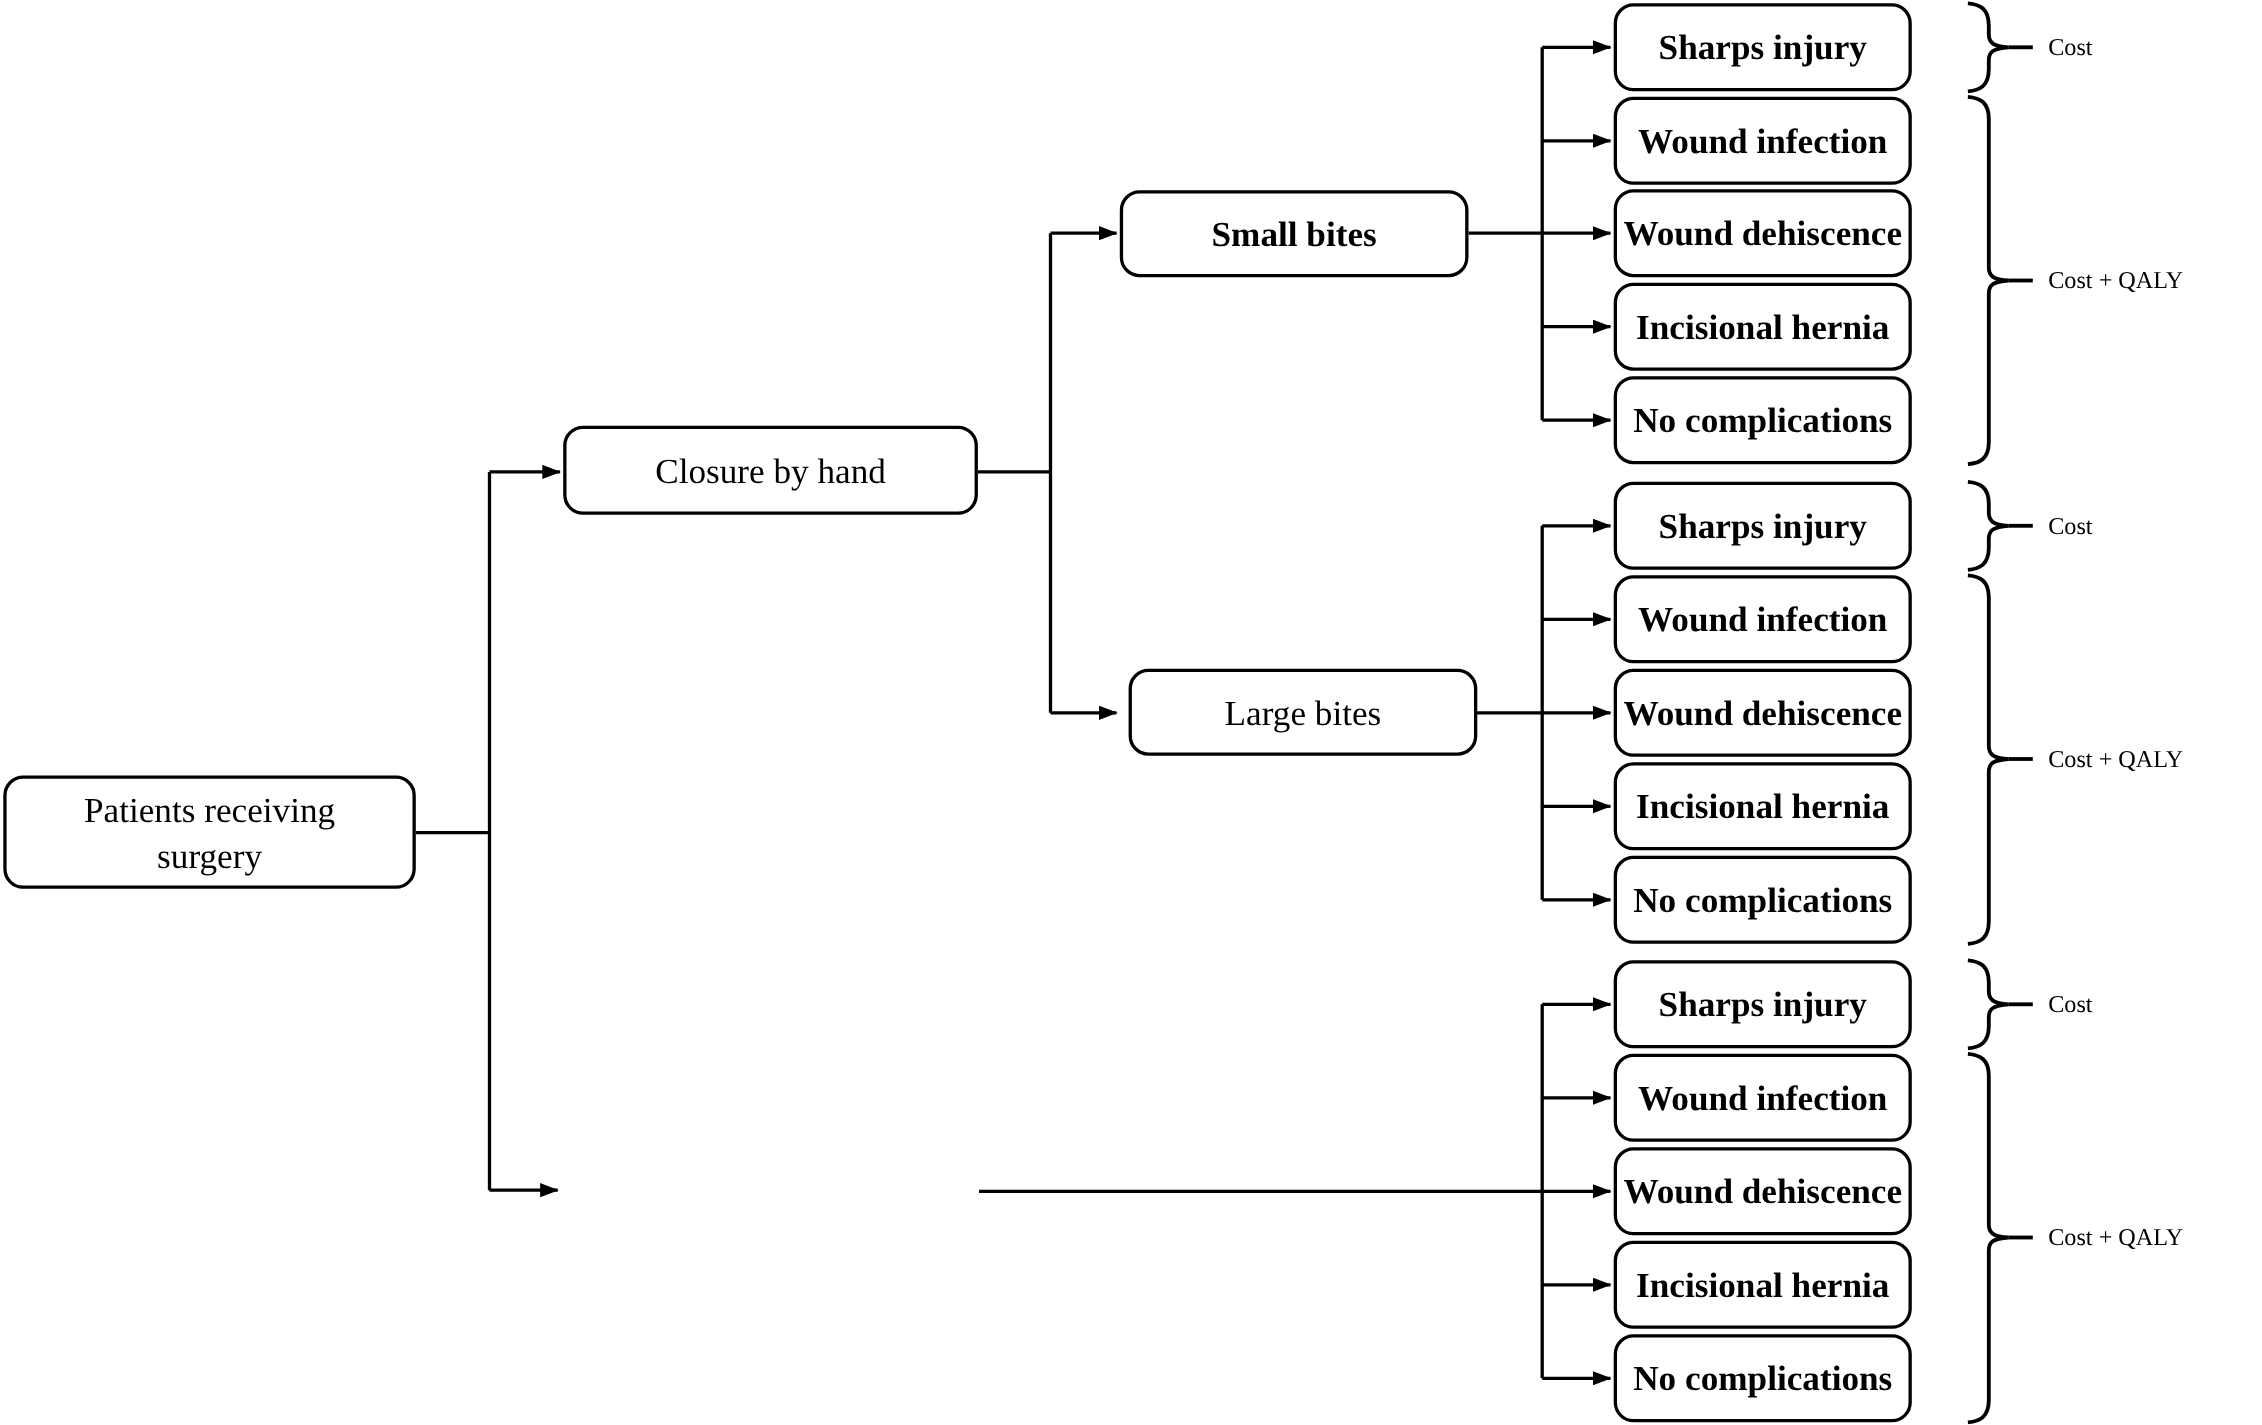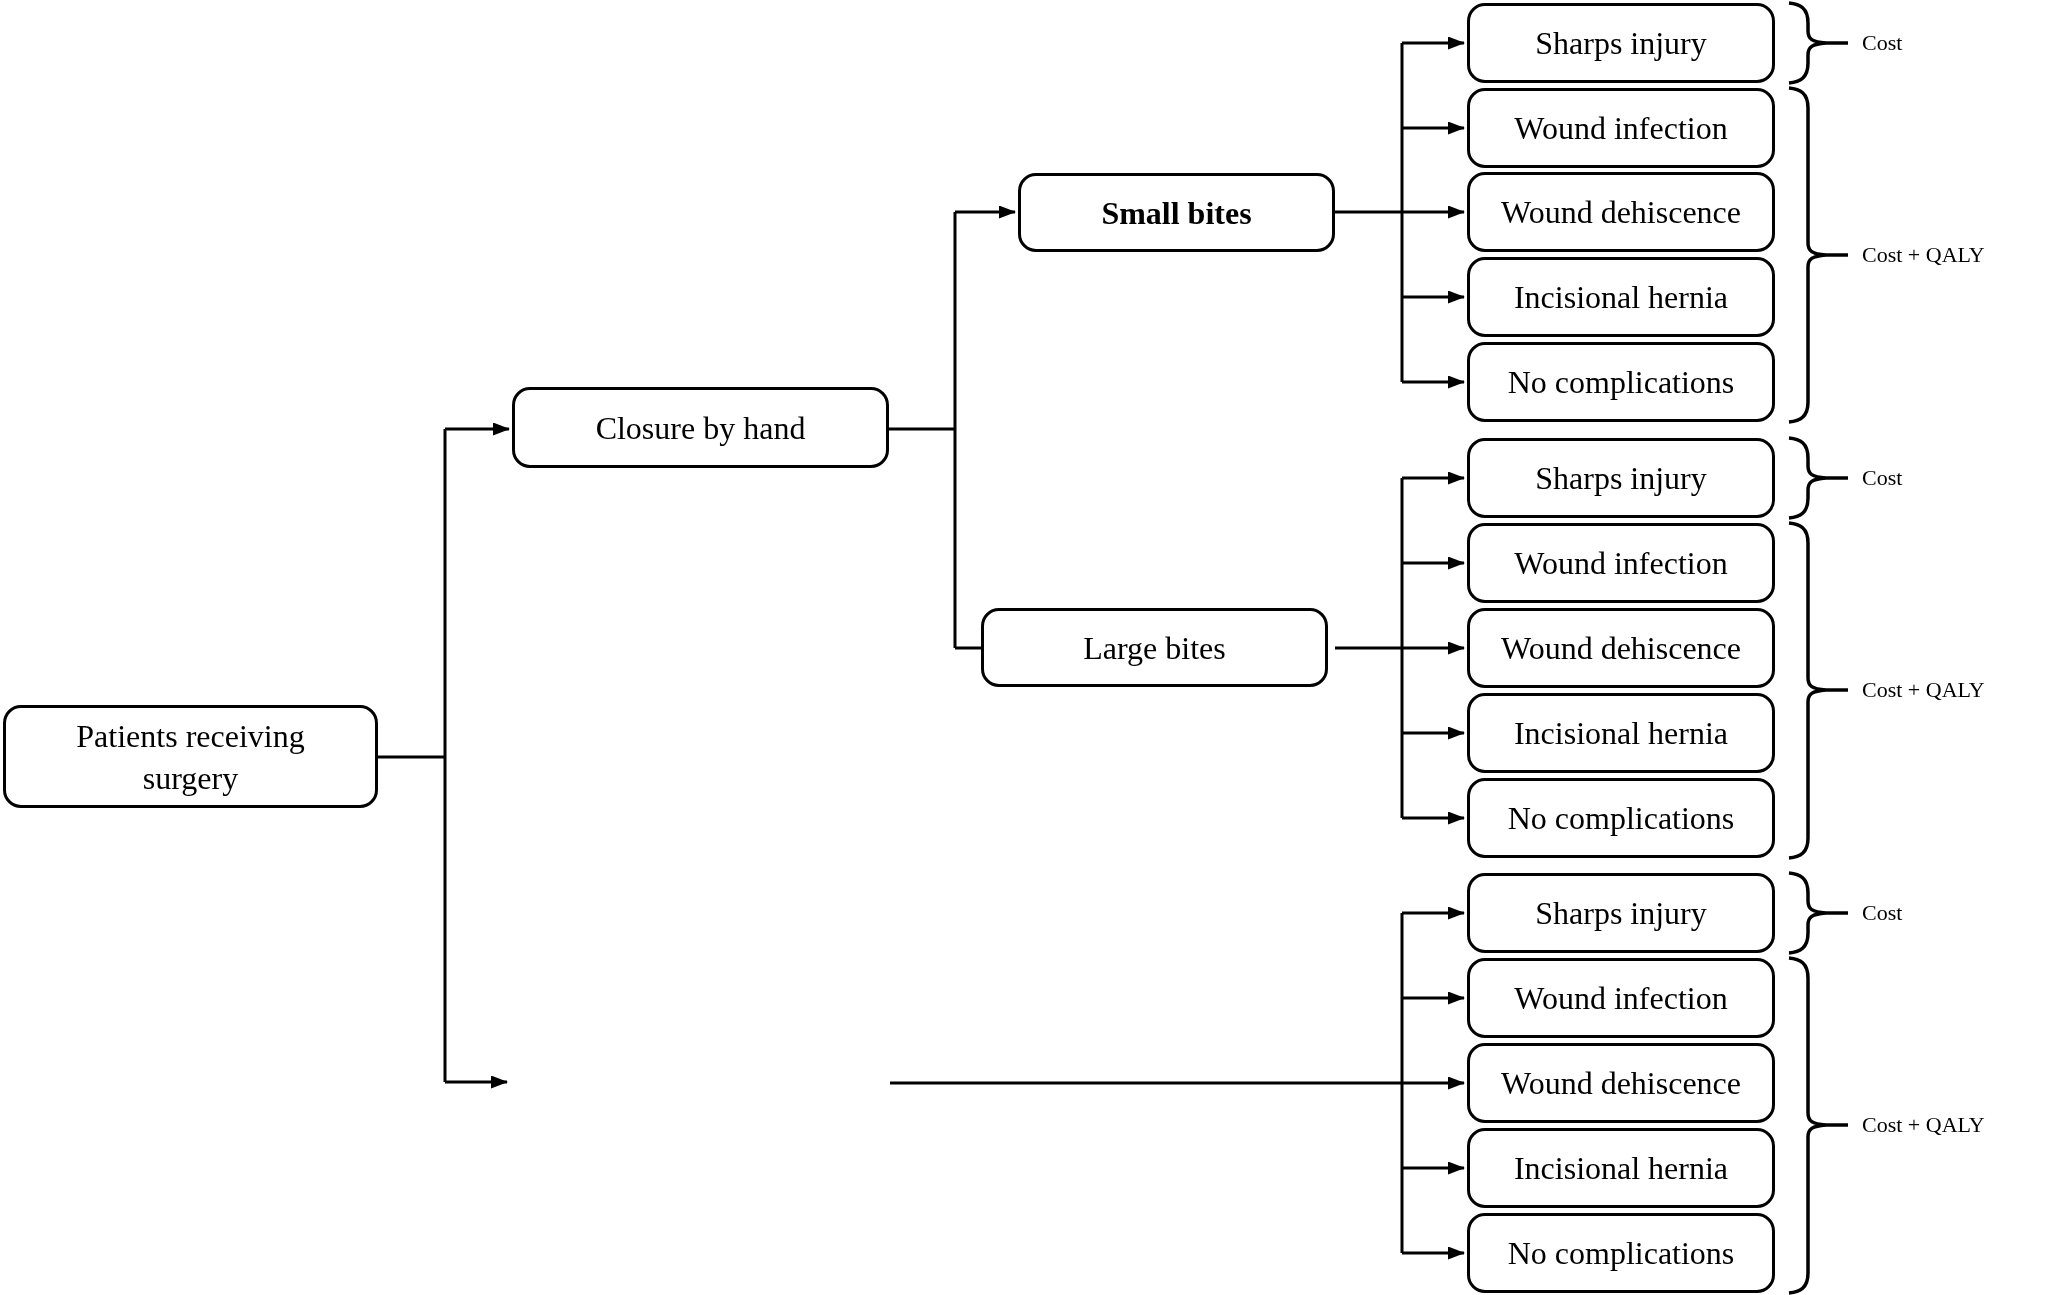--- a/index.html
+++ b/index.html
@@ -28,22 +28,22 @@
     justify-content: center;
     text-align: center;
     font-size: 32px;
     line-height: 42px;
     z-index: 2;
   }
   .node--root   { left: 3px;    top: 705px;  width: 375px; height: 103px; padding: 0 33px; }
   .node--hand   { left: 512px;  top: 387px;  width: 377px; height: 81px;  }
   .node--tool   { left: 510px;  top: 1038px; width: 380px; height: 89px;  padding: 0 48px; }
   .node--small  { left: 1018px; top: 173px;  width: 317px; height: 79px; font-weight: bold;  }
-  .node--large  { left: 981px; top: 608px;  width: 347px; height: 79px;  }
-  .outcome      { left: 1467px; width: 308px; height: 80px; }
+  .node--large  { left: 1026px; top: 608px;  width: 317px; height: 79px;  }
+  .outcome      { left: 1467px; width: 271px; height: 80px; font-weight: bold; }
   .payoff-label {
     position: absolute;
     left: 1862px;
     height: 48px;
     display: flex;
     align-items: center;
     white-space: nowrap;
     font-size: 22px;
     z-index: 2;
   }

